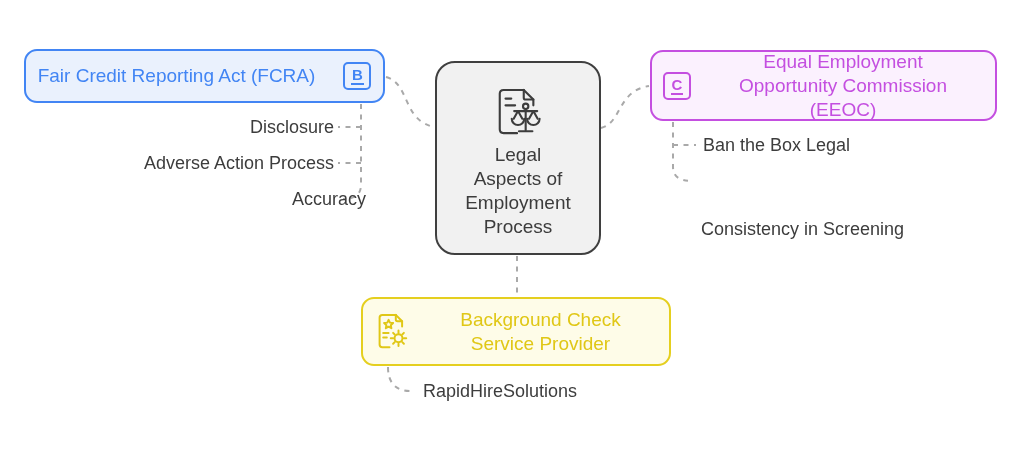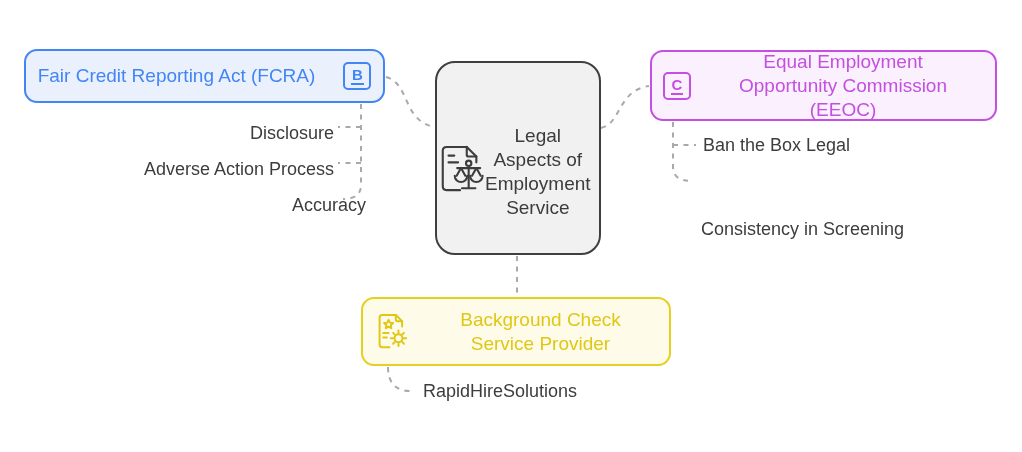--- a/index.html
+++ b/index.html
@@ -47,29 +47,29 @@
     font-size:15px; font-weight:bold; line-height:1;
     border-bottom:2px solid currentColor; padding:0 1px 1px 1px;
   }
   .node-eeoc .badge{margin-left:11px;}
   .node-icon-doc{flex:0 0 auto; margin-left:13px;}
 
   .center-node{
     position:absolute; left:435px; top:61px; width:166px; height:194px;
     box-sizing:border-box; background:var(--center-fill);
     border:2px solid var(--center-border); border-radius:20px;
-    display:flex; flex-direction:row; align-items:center; justify-content:flex-start;
+    display:flex; flex-direction:column; align-items:center; justify-content:flex-start;
     padding-top:24px;
   }
   .center-text{margin-top:4px; text-align:center; font-size:19px; line-height:24px; color:#3c3c3c;}
 
   .child-label{
     position:absolute; font-size:18px; line-height:22px; color:var(--text); white-space:nowrap;
   }
-  .align-right{left:0; width:334px; text-align:right;margin-top:6px;}
+  .align-right{left:0; width:334px; text-align:right;}
   .lbl-disclosure{top:116px;}
   .lbl-adverse{top:152px;}
   .lbl-accuracy{top:188px;padding-left:32px;}
   .lbl-banbox{left:703px; top:134px;}
   .lbl-consistency{left:701px; top:170px;margin-top:48px;}
   .lbl-rapidhire{left:423px; top:380px;}
 
   .icon-stroke{fill:none; stroke:currentColor; stroke-width:2.2; stroke-linecap:round; stroke-linejoin:round;}
 </style>
 </head>
@@ -134,21 +134,21 @@
         <path d="M41 25 L36.5 33 M41 25 L45.5 33"></path>
         <path d="M34.5 33 A 6.5 6.5 0 0 0 47.5 33"></path>
         <path d="M33 23 V45"></path>
         <path d="M26 46 H40"></path>
       </g>
     </svg>
     <div class="center-text">
       <div>Legal</div>
       <div>Aspects of</div>
       <div>Employment</div>
-      <div>Service</div>
+      <div>Process</div>
     </div>
   </div>
 
   <div class="child-label align-right lbl-disclosure">Disclosure</div>
   <div class="child-label align-right lbl-adverse">Adverse Action Process</div>
   <div class="child-label align-right lbl-accuracy">Accuracy</div>
 
   <div class="child-label lbl-banbox">Ban the Box Legal</div>
   <div class="child-label lbl-consistency">Consistency in Screening</div>
 

